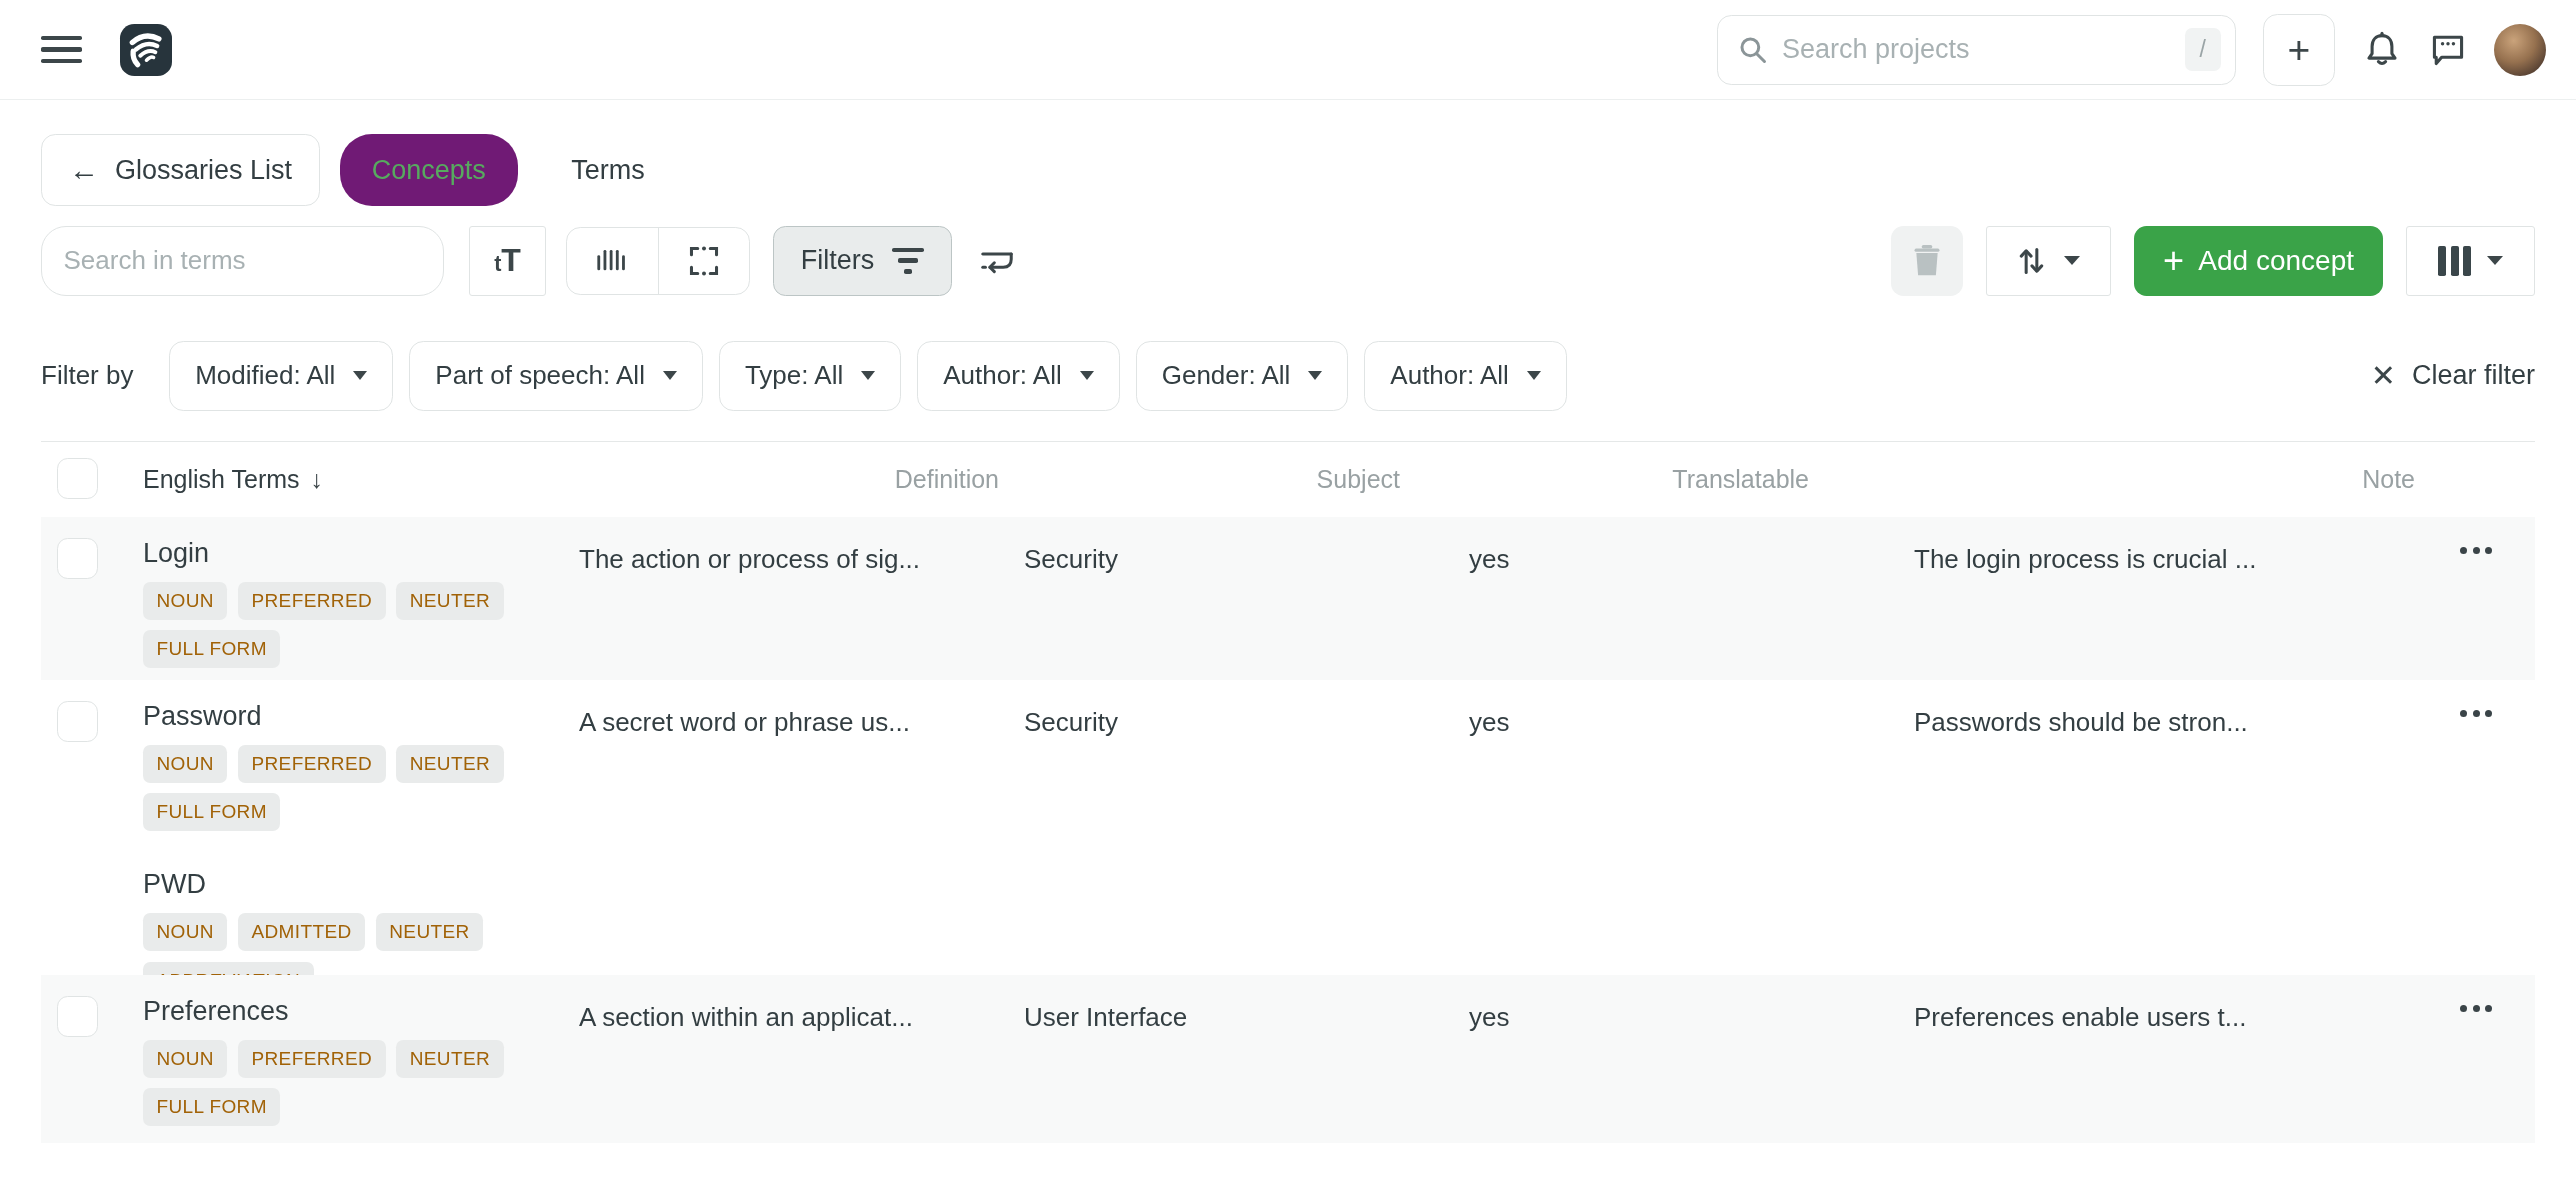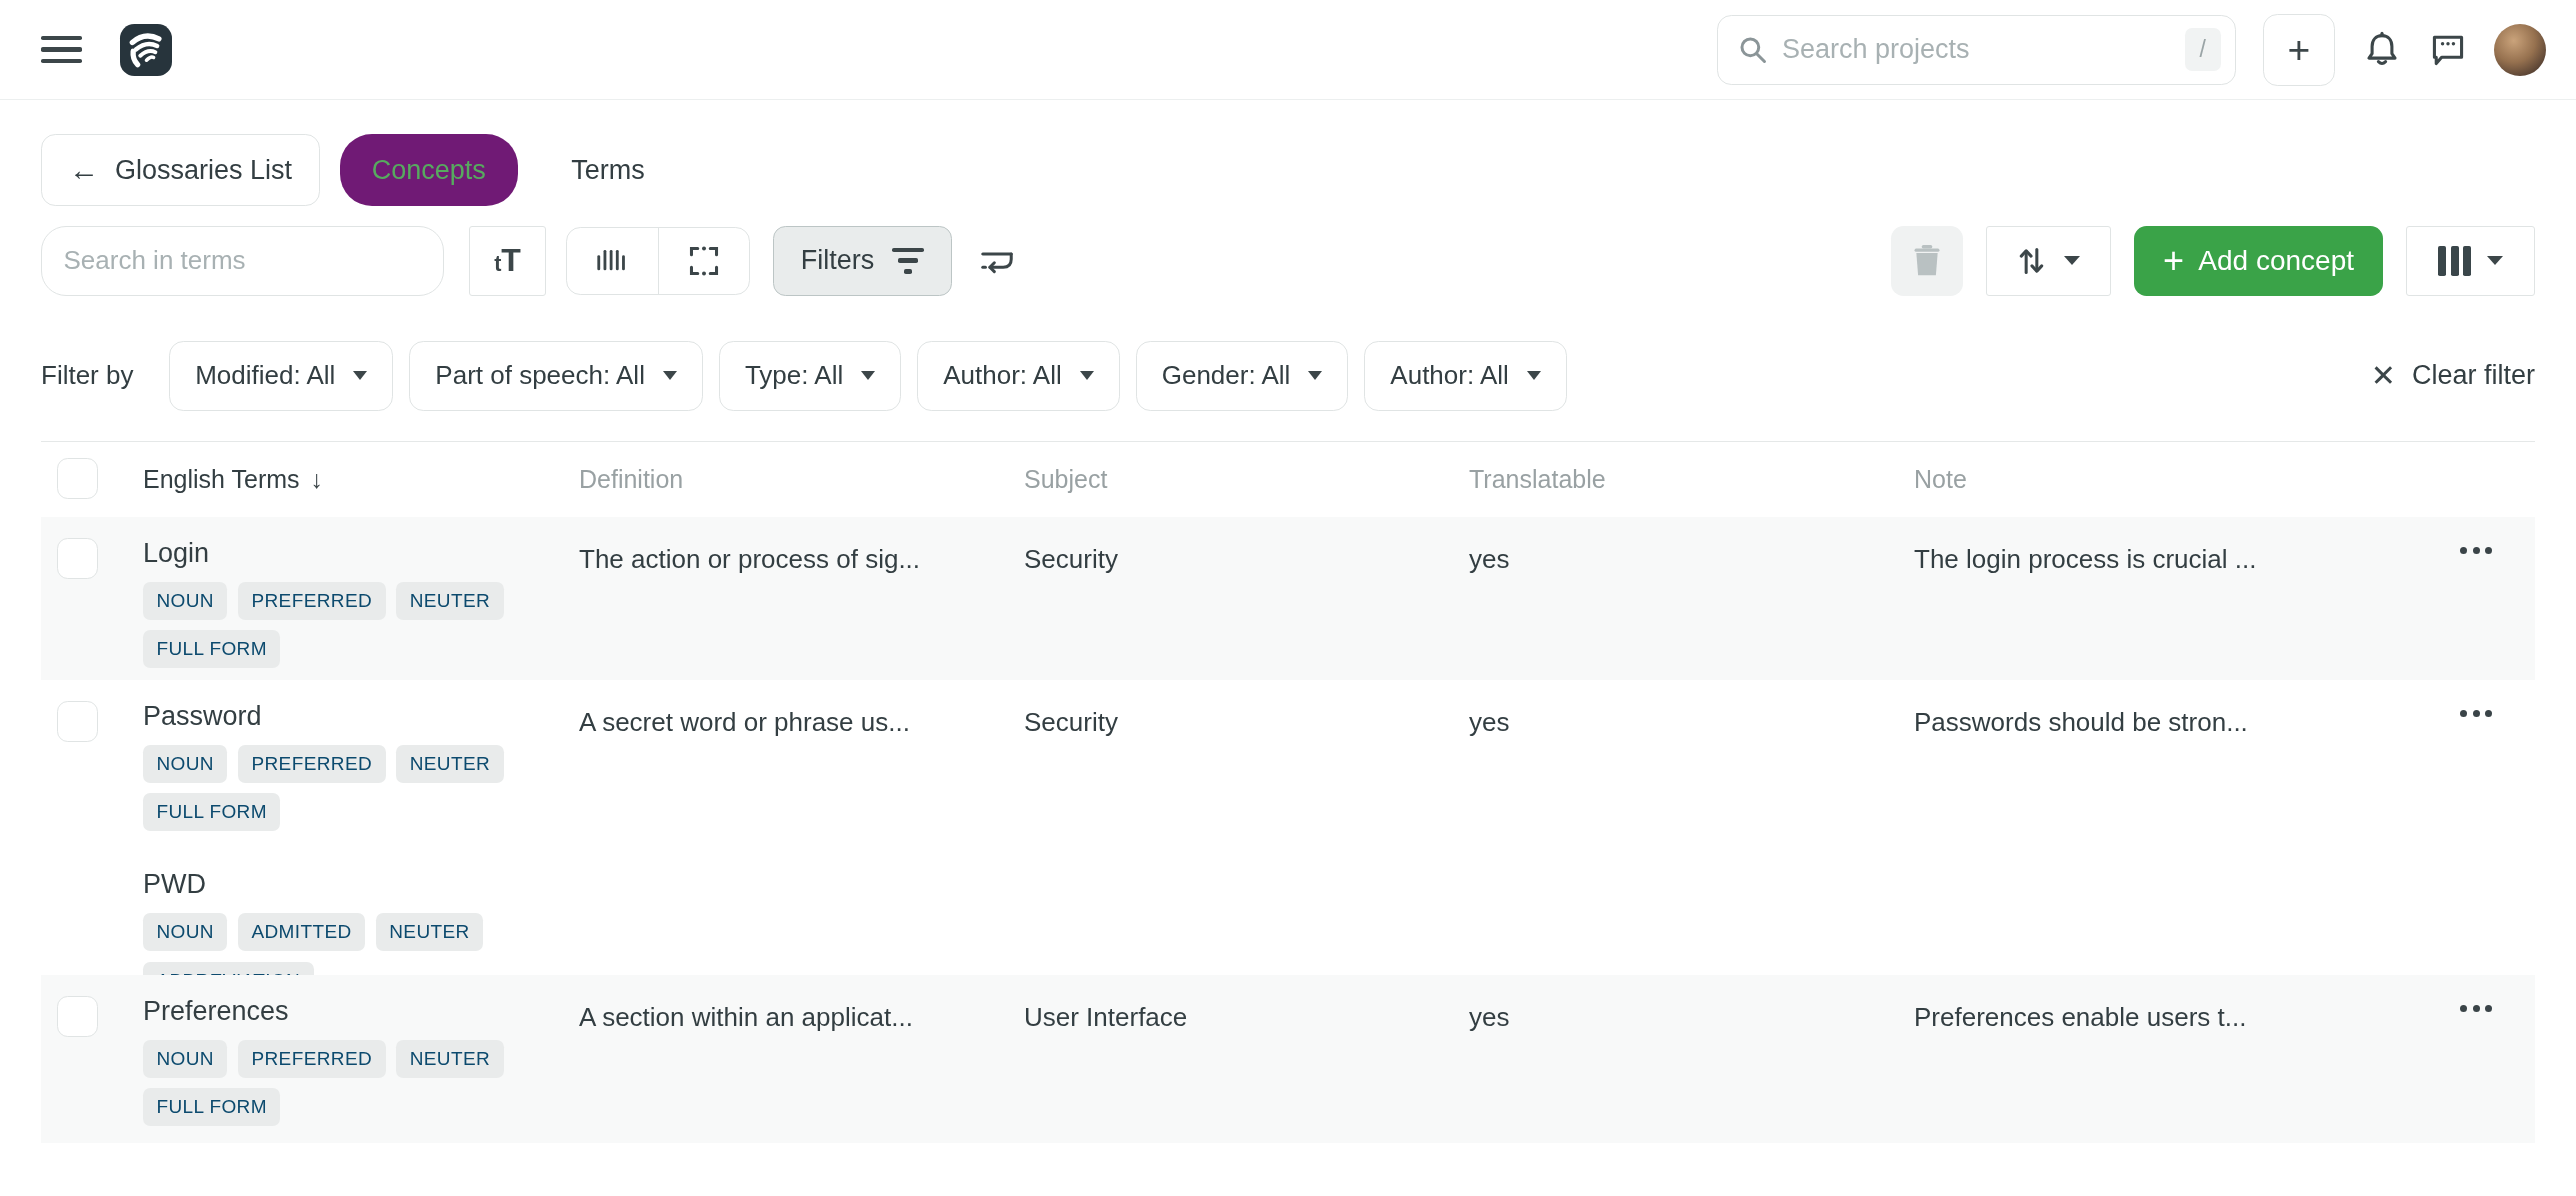--- a/index.html
+++ b/index.html
@@ -88,31 +88,31 @@
   .thead { position:relative; height:75px; }
   .trow { position:relative; }
   .bg-alt { background:#f8f9f9; }
   .col-check { position:absolute; left:16px; }
   .col-term  { position:absolute; left:102px; width:429px; }
   .col-def   { position:absolute; left:538px; width:420px; }
   .col-subj  { position:absolute; left:983px; width:376px; }
   .col-trans { position:absolute; left:1428px; width:340px; }
   .col-note  { position:absolute; left:1873px; width:501px; }
   .col-kebab { position:absolute; right:39px; }
-  .th { font-size:25px; color:#99a1a3; top:23px; }
+  .th { font-size:25px; color:#99a1a3; top:23px;text-align:right; }
   .th-dark { color:#333e42; display:flex; align-items:center; gap:10.7px; cursor:pointer; }
   .sort-arrow { font-size:25px; color:#3c4649; }
   .checkbox { width:41px; height:41px; border:1.8px solid #e0e4e4; border-radius:10.7px; background:#fff; cursor:pointer; }
   .thead .col-check { top:16px; }
   .trow .col-check { top:21.5px; }
   .cell-text { font-size:26px; color:#333e42; top:27px; }
   .term-block { top:21.5px; }
   .term-name { font-size:27px; color:#333e42; }
   .badges { display:flex; flex-wrap:wrap; gap:10.7px; margin-top:12.5px; max-width:420px; }
-  .badge { background:#e9ebeb; color:#0c4a6e; font-size:19px; letter-spacing:0.4px; padding:8px 13.4px;
+  .badge { background:#e9ebeb; color:#a16207; font-size:19px; letter-spacing:0.4px; padding:8px 13.4px;
     border-radius:7.2px; white-space:nowrap; }
   .term-gap { margin-top:38px; }
   .kebab { top:23px; display:flex; gap:5.4px; cursor:pointer; padding:7.2px 3.6px; }
   .kebab i { width:7.2px; height:7.2px; border-radius:50%; background:#3a4448; display:block; }
   .icon-stroke { stroke:#3c4649; stroke-width:3.4; fill:none; stroke-linecap:round; stroke-linejoin:round; }
 </style>
 </head>
 <body>
 
 <header class="topbar">

